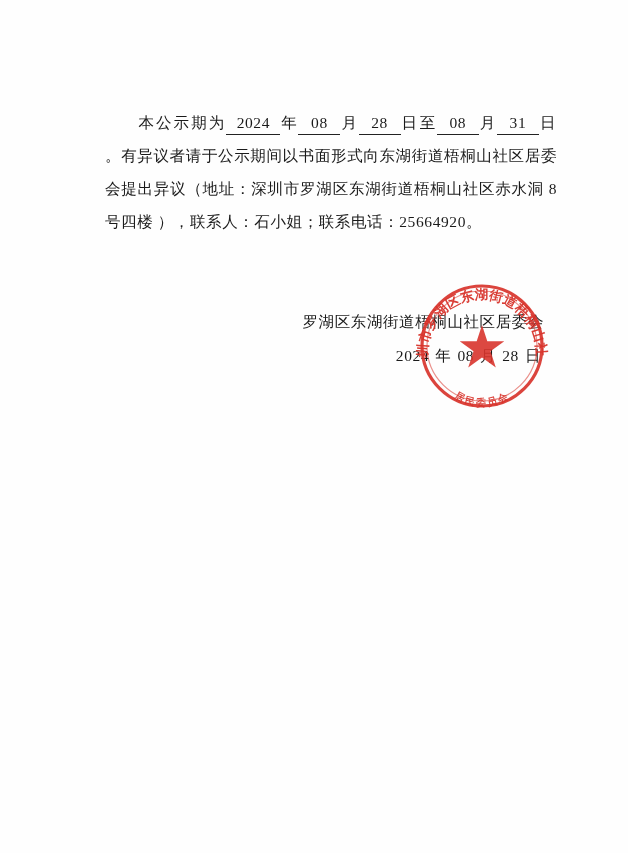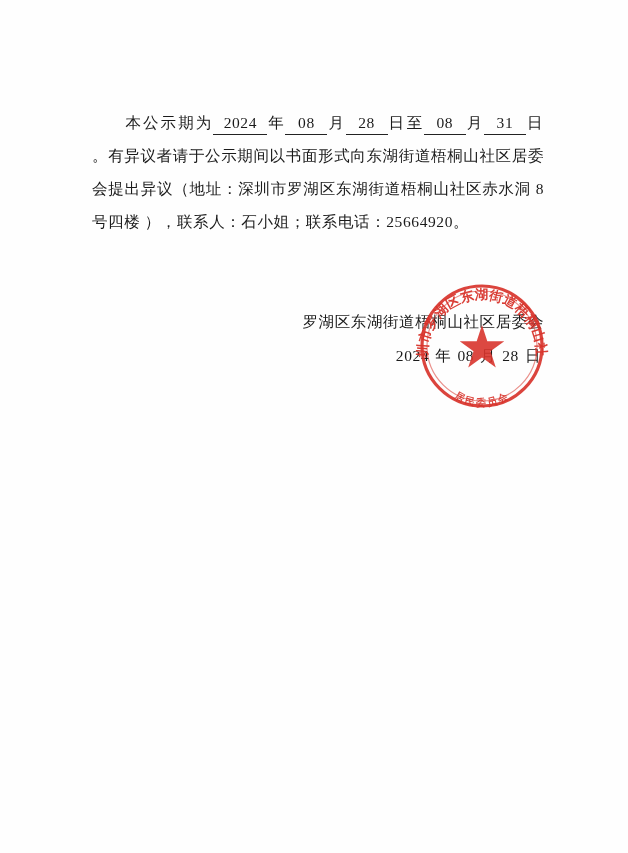--- a/index.html
+++ b/index.html
@@ -21,21 +21,21 @@
     left: 0;
     top: 0;
     width: 628px;
     height: 853px;
     background: #fefefe;
   }
 
   
   .notice-body {
     position: absolute;
-    left: 92px;
+    left: 105px;
     top: 106px;
     width: 452px;
     font-size: 15.5px;
     line-height: 33px;
     letter-spacing: 0.6px;
     text-align: justify;
     color: #1a1a1a;
   }
   .indent { display: inline-block; width: 32px; }
 

